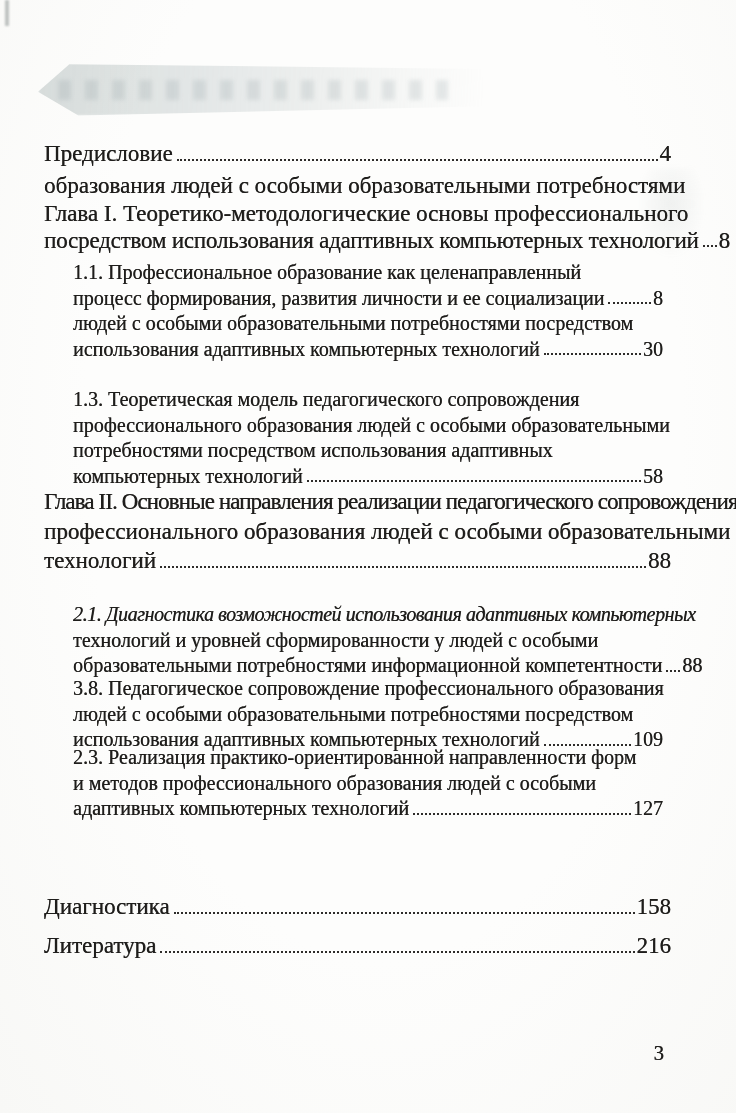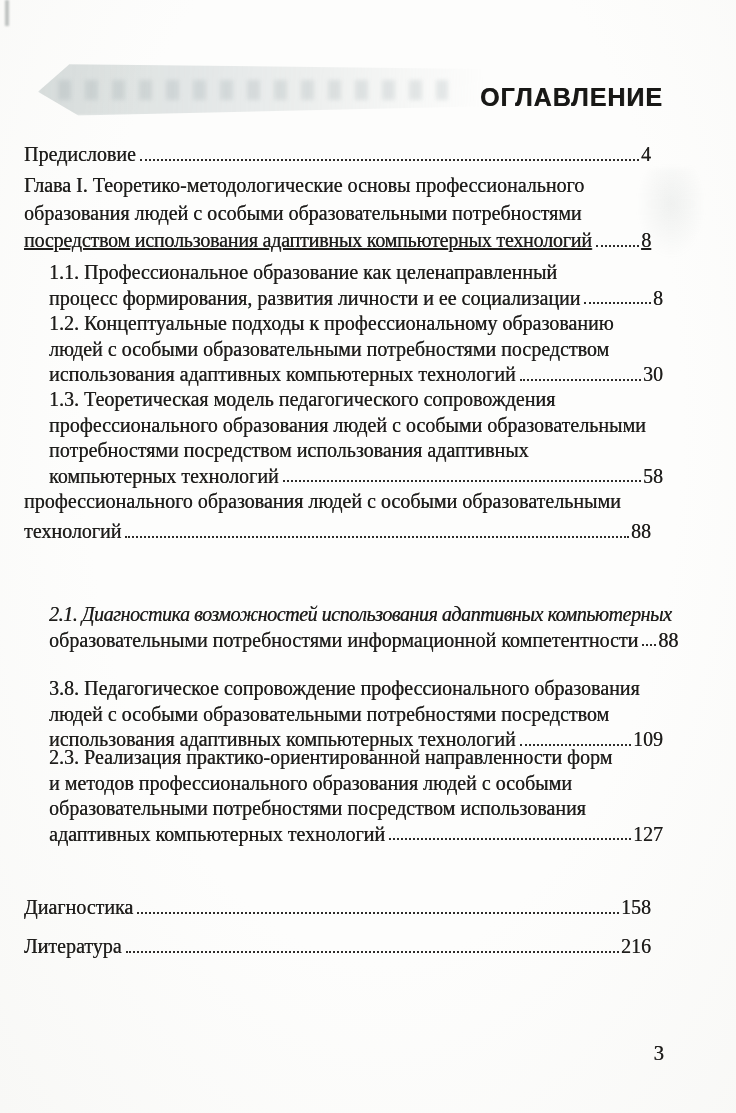--- a/index.html
+++ b/index.html
@@ -44,135 +44,134 @@
 
   
   .title {
     position:absolute; top:83px; left:36px; width:627px;
     text-align:right;
     font-family:"Liberation Sans", sans-serif;
     font-weight:700; font-size:25px; letter-spacing:1px;
     color:#181816;
   }
   .entry { position:absolute; }
-  .lvl0 { left:24px; width:627px; font-size:20px; }
+  .lvl0 { left:44px; width:627px; font-size:23px; }
   .lvl1 { left:49px; width:614px; font-size:20px; }
   .ln { white-space:nowrap; line-height:30px; }
-  .lvl1 .ln { line-height:25.5px; }
+  .lvl1 .ln { line-height:25.5px;margin-left:24px; }
   .e-ch1 .ln { line-height:27.5px; }
   .e-ch2 .ln { line-height:29.5px; }
   .lastln { display:flex; align-items:baseline; }
   .leader {
     flex:1 1 auto; min-width:14px; height:0;
     border-bottom:2.2px dotted #2e2c2a;
     align-self:flex-end;
     margin:0 2px 8px 4px;
   }
   .lvl1 .leader { margin-bottom:7px; }
   .pg { flex:0 0 auto; }
   .t1 { letter-spacing:-0.9px; }
   .t2 { letter-spacing:-0.45px;font-style:italic; }
-  .t3 { letter-spacing:-0.2px;text-decoration:underline; }
+  .t3 { letter-spacing:-0.2px; }
   .folio {
     position:absolute; top:1041px; left:36px; width:628px;
     text-align:right; font-size:21px;
   }
 </style>
 </head>
 <body>
 
 <div class="page">
 
   <div class="stamp"></div>
   <div class="stamp-tex"></div>
   <div class="edge-nub"></div>
   <div class="bleed"></div>
 
-  <div class="title">ОГЛАВЛЕНИЕ</div>
 
   <div class="entry lvl0" style="top:139px">
     <div class="ln lastln">
       <span>Предисловие</span>
       <span class="leader"></span>
       <span class="pg">4</span>
     </div>
   </div>
 
   <div class="entry lvl0 e-ch1" style="top:172px">
+    <div class="ln">образования людей с особыми образовательными потребностями</div>
     <div class="ln">Глава I. Теоретико-методологические основы профессионального</div>
-    <div class="ln">образования людей с особыми образовательными потребностями</div>
     <div class="ln lastln t3">
       <span>посредством использования адаптивных компьютерных технологий</span>
       <span class="leader"></span>
       <span class="pg">8</span>
     </div>
   </div>
 
   <div class="entry lvl1" style="top:260px">
     <div class="ln">1.1. Профессиональное образование как целенаправленный</div>
     <div class="ln lastln">
       <span>процесс формирования, развития личности и ее социализации</span>
       <span class="leader"></span>
       <span class="pg">8</span>
     </div>
   </div>
 
   <div class="entry lvl1" style="top:311px">
-    <div class="ln">1.2. Концептуальные подходы к профессиональному образованию</div>
     <div class="ln">людей с особыми образовательными потребностями посредством</div>
     <div class="ln lastln">
       <span>использования адаптивных компьютерных технологий</span>
       <span class="leader"></span>
       <span class="pg">30</span>
     </div>
   </div>
 
   <div class="entry lvl1" style="top:387px">
     <div class="ln">1.3. Теоретическая модель педагогического сопровождения</div>
     <div class="ln">профессионального образования людей с особыми образовательными</div>
     <div class="ln">потребностями посредством использования адаптивных</div>
     <div class="ln lastln">
       <span>компьютерных технологий</span>
       <span class="leader"></span>
       <span class="pg">58</span>
     </div>
   </div>
 
   <div class="entry lvl0 e-ch2" style="top:487px">
+    <div class="ln t1">Глава II. Основные направления реализации педагогического сопровождения</div>
     <div class="ln">профессионального образования людей с особыми образовательными</div>
     <div class="ln lastln">
       <span>технологий</span>
       <span class="leader"></span>
       <span class="pg">88</span>
     </div>
   </div>
 
   <div class="entry lvl1" style="top:602px">
     <div class="ln t2">2.1. Диагностика возможностей использования адаптивных компьютерных</div>
+    <div class="ln">технологий и уровней сформированности у людей с особыми</div>
     <div class="ln lastln">
       <span>образовательными потребностями информационной компетентности</span>
       <span class="leader"></span>
       <span class="pg">88</span>
     </div>
   </div>
 
   <div class="entry lvl1" style="top:676px">
     <div class="ln">3.8. Педагогическое сопровождение профессионального образования</div>
     <div class="ln">людей с особыми образовательными потребностями посредством</div>
     <div class="ln lastln">
       <span>использования адаптивных компьютерных технологий</span>
       <span class="leader"></span>
       <span class="pg">109</span>
     </div>
   </div>
 
   <div class="entry lvl1" style="top:745px">
     <div class="ln">2.3. Реализация практико-ориентированной направленности форм</div>
     <div class="ln">и методов профессионального образования людей с особыми</div>
-    <div class="ln">образовательными потребностями посредством использования</div>
     <div class="ln lastln">
       <span>адаптивных компьютерных технологий</span>
       <span class="leader"></span>
       <span class="pg">127</span>
     </div>
   </div>
 
 
   <div class="entry lvl0" style="top:892px">
     <div class="ln lastln">

